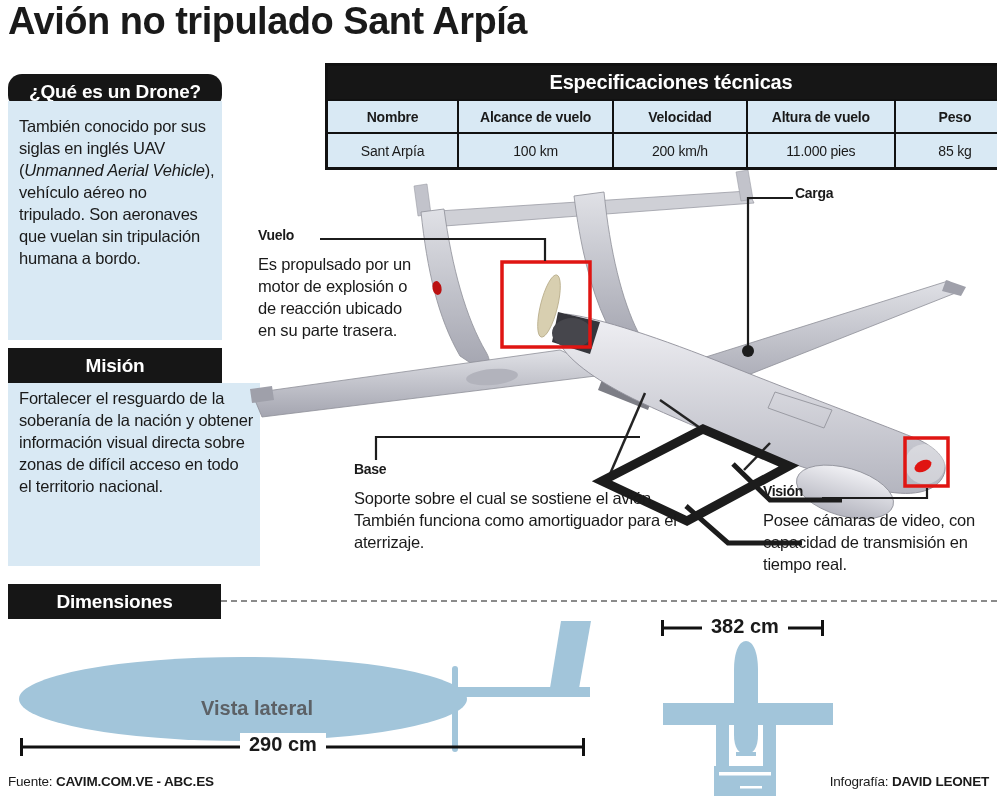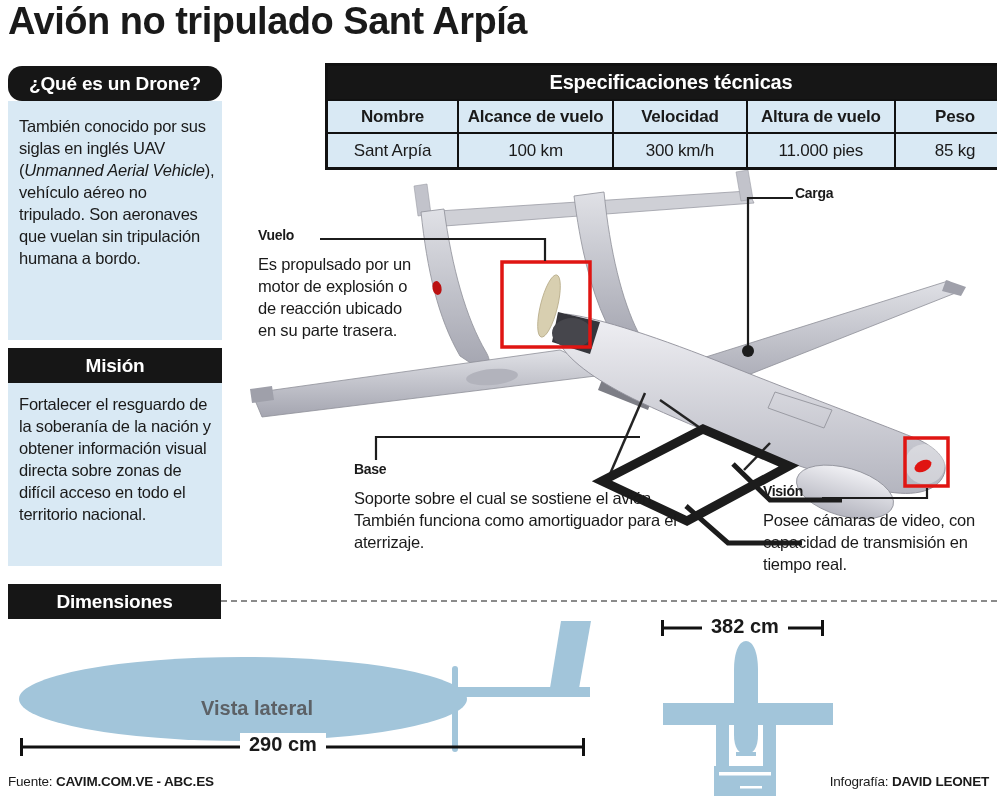--- a/index.html
+++ b/index.html
@@ -9,50 +9,50 @@
   .page-title{left:8px;top:0px;font-size:38px;font-weight:bold;letter-spacing:-0.5px;white-space:nowrap;}
   .bar{background:var(--bar-black,#161616);color:#fff;font-weight:bold;font-size:19px;
        display:flex;align-items:center;justify-content:center;letter-spacing:-0.2px;}
   .panel{background:var(--panel-blue,#d9e9f4);}
   .txt{font-size:16.5px;line-height:22px;letter-spacing:-0.2px;}
   .callout-label{font-size:14px;font-weight:bold;letter-spacing:-0.3px;white-space:nowrap;}
   
   .spec{position:absolute;left:297px;top:63px;width:692px;border-collapse:collapse;
         table-layout:fixed;border:3px solid #111;margin-left:28px;}
   .spec th,.spec td{border:2px solid #111;text-align:center;vertical-align:middle;
-        font-size:17px;letter-spacing:-0.2px;overflow:hidden;}
+        font-size:14px;letter-spacing:-0.2px;overflow:hidden;}
   .spec .ttl{background:var(--bar-black,#161616);color:#fff;font-size:20px;font-weight:bold;height:31px;}
   .spec tr.cols th{background:var(--panel-blue,#d9e9f4);height:29px;font-weight:bold;}
   .spec td{background:var(--panel-blue,#d9e9f4);height:31px;font-weight:normal;}
   .dash-line{border-top:2px dashed #8a8a8a;height:0;}
   .dim-label{font-size:20px;font-weight:bold;background:#fff;padding:0 9px;white-space:nowrap;}
   .vista-label{font-size:20px;font-weight:bold;color:#5c6166;text-align:center;}
   .footer{font-size:13.5px;letter-spacing:-0.2px;white-space:nowrap;}
   svg{display:block;}
   .illu{pointer-events:none;z-index:1;}
   .layer2{z-index:2;}
 </style>
 </head>
 <body>
 
 <div class="canvas">
 
   <div class="abs page-title layer2">Avión no tripulado Sant Arpía</div>
 
-  <div class="abs bar" style="left:8px;top:66px;width:214px;height:35px;border-radius:14px;">
+  <div class="abs bar" style="left:8px;top:74px;width:214px;height:35px;border-radius:14px;">
     <span>¿Qué es un Drone?</span>
   </div>
   <div class="abs bar" style="left:8px;top:348px;width:214px;height:35px;">
     <span>Misión</span>
   </div>
 
   <div class="abs panel txt" style="left:8px;top:101px;width:214px;height:239px;box-sizing:border-box;padding:14px 6px 0 11px;">
     <span>También conocido por sus siglas en inglés UAV (</span><i>Unmanned Aerial Vehicle</i><span>), vehículo aéreo no tripulado. Son aeronaves que vuelan sin tripulación humana a bordo.</span>
   </div>
-  <div class="abs panel txt" style="left:8px;top:383px;width:214px;height:183px;box-sizing:border-box;padding:10px 6px 0 11px;">
+  <div class="abs panel txt" style="left:8px;top:383px;width:252px;height:183px;box-sizing:border-box;padding:4px 6px 0 11px;">
     <span>Fortalecer el resguardo de la soberanía de la nación y obtener información visual directa sobre zonas de difícil acceso en todo el territorio nacional.</span>
   </div>
 
   <table class="spec layer2">
     <colgroup>
       <col style="width:19.1%">
         <col style="width:22.5%">
         <col style="width:19.4%">
       <col style="width:21.5%">
         <col style="width:17.5%">
@@ -66,21 +66,21 @@
         <th>Alcance de vuelo</th>
         <th>Velocidad</th>
         <th>Altura de vuelo</th>
         <th>Peso</th>
       </tr>
     </thead>
     <tbody>
       <tr>
         <td>Sant Arpía</td>
         <td>100 km</td>
-        <td>300 km/h</td>
+        <td>200 km/h</td>
         <td>11.000 pies</td>
         <td>85 kg</td>
       </tr>
     </tbody>
   </table>
 
   <svg class="abs illu" style="left:0;top:0;" width="997" height="796" viewBox="0 0 997 796">
     <defs>
       <linearGradient id="gradBody" x1="0" y1="0" x2="0" y2="1">
         <stop offset="0" stop-color="#f0f0f4"></stop>

